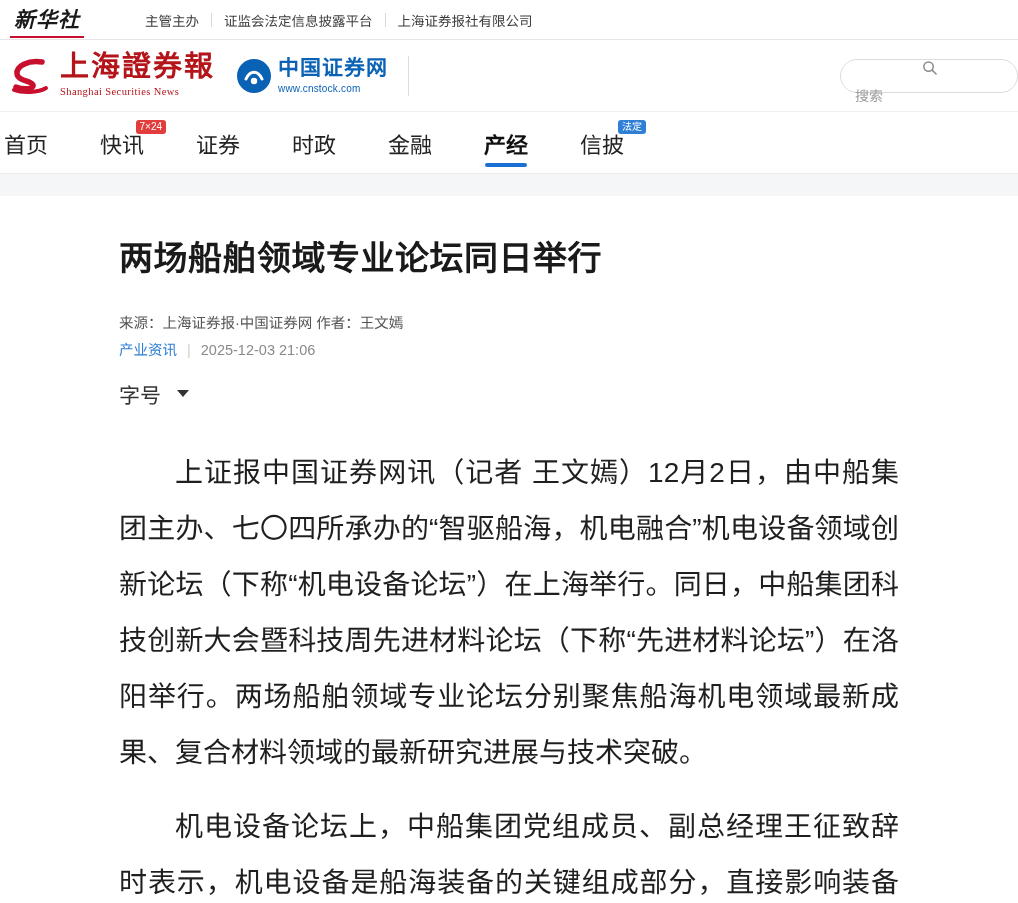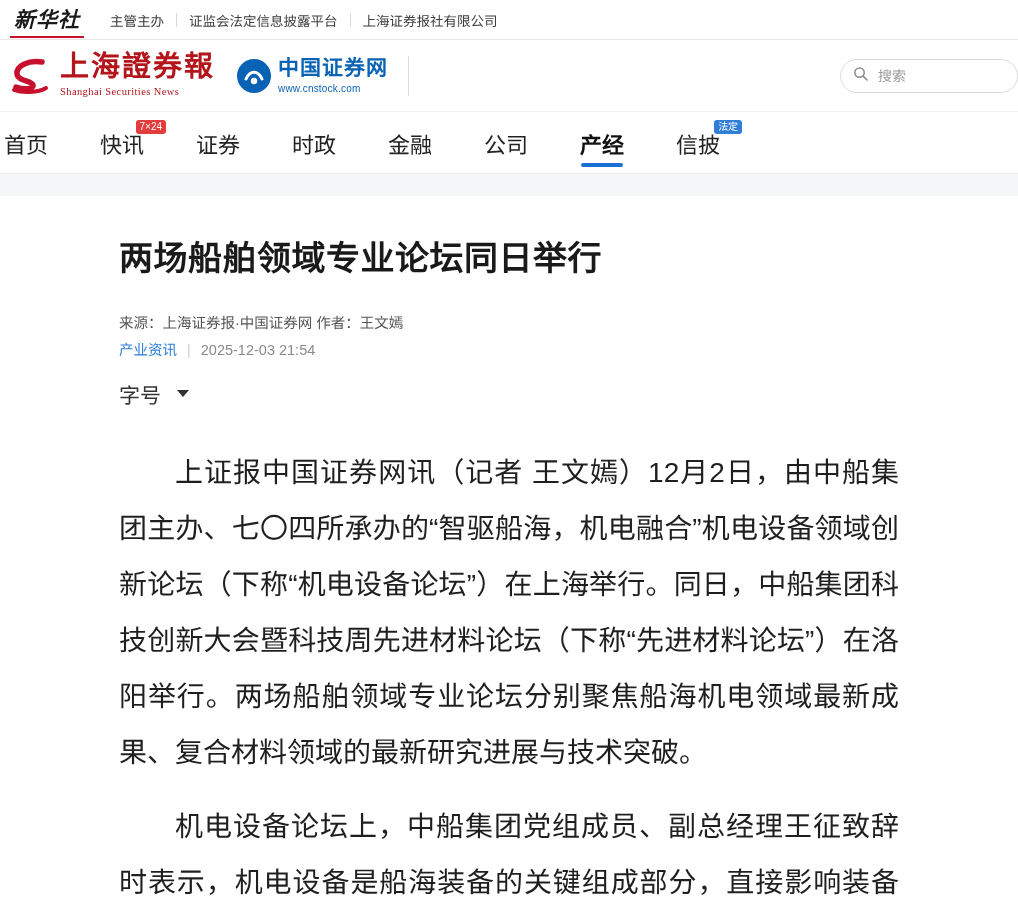--- a/index.html
+++ b/index.html
@@ -13,20 +13,21 @@
   }
 
   
   .topbar {
     height: 40px;
     display: flex;
     align-items: center;
     padding: 0 0 0 10px;
     border-bottom: 1px solid #e6e6e6;
     background: #fff;
+    gap: 35px;
   }
   .xinhua-logo {
     font-family: "Liberation Serif", "DejaVu Serif", serif;
     font-weight: bold;
     font-style: italic;
     font-size: 21px;
     color: #1a1a1a;
     letter-spacing: 1px;
     padding: 1px 4px 3px 4px;
     border-bottom: 2px solid #c8102e;
@@ -135,20 +136,21 @@
     transform: translateY(-50%);
     width: 178px;
     height: 34px;
     border: 1px solid #dcdcdc;
     border-radius: 17px;
     display: flex;
     align-items: center;
     padding: 0 12px;
     gap: 8px;
     background: #fff;
+    flex-direction: column;
   }
   .search-box input {
     border: 0;
     outline: 0;
     font-size: 14px;
     color: #888;
     width: 100%;
     background: transparent;
     font-family: "Liberation Sans", sans-serif;
   }
@@ -326,44 +328,41 @@
   </div>
   <div class="nav-item">
     <span>证券</span>
   </div>
   <div class="nav-item">
     <span>时政</span>
   </div>
   <div class="nav-item">
     <span>金融</span>
   </div>
-  <div class="nav-item">
-    <span>公司</span>
-  </div>
   <div class="nav-item active">
     <span>产经</span>
   </div>
   <div class="nav-item">
     <span>信披</span>
     <span class="nav-badge blue">法定</span>
   </div>
 </div>
 
 <div class="gray-band"></div>
 
 <div class="article">
   <h1 class="headline">两场船舶领域专业论坛同日举行</h1>
 
   <div class="meta-row">
     <div class="meta-left">
       <div>来源：上海证券报·中国证券网 作者：王文嫣</div>
       <div class="meta-line2">
         <span class="meta-cat">产业资讯</span>
         <span class="meta-bar">|</span>
-        <span class="meta-date">2025-12-03 21:54</span>
+        <span class="meta-date">2025-12-03 21:06</span>
       </div>
     </div>
     <div class="fontsize-ctl">
       <span>字号</span>
       <span class="caret"></span>
     </div>
   </div>
 
   <div class="body-text">
     <p>上证报中国证券网讯（记者 王文嫣）12月2日，由中船集团主办、七〇四所承办的“智驱船海，机电融合”机电设备领域创新论坛（下称“机电设备论坛”）在上海举行。同日，中船集团科技创新大会暨科技周先进材料论坛（下称“先进材料论坛”）在洛阳举行。两场船舶领域专业论坛分别聚焦船海机电领域最新成果、复合材料领域的最新研究进展与技术突破。</p>

